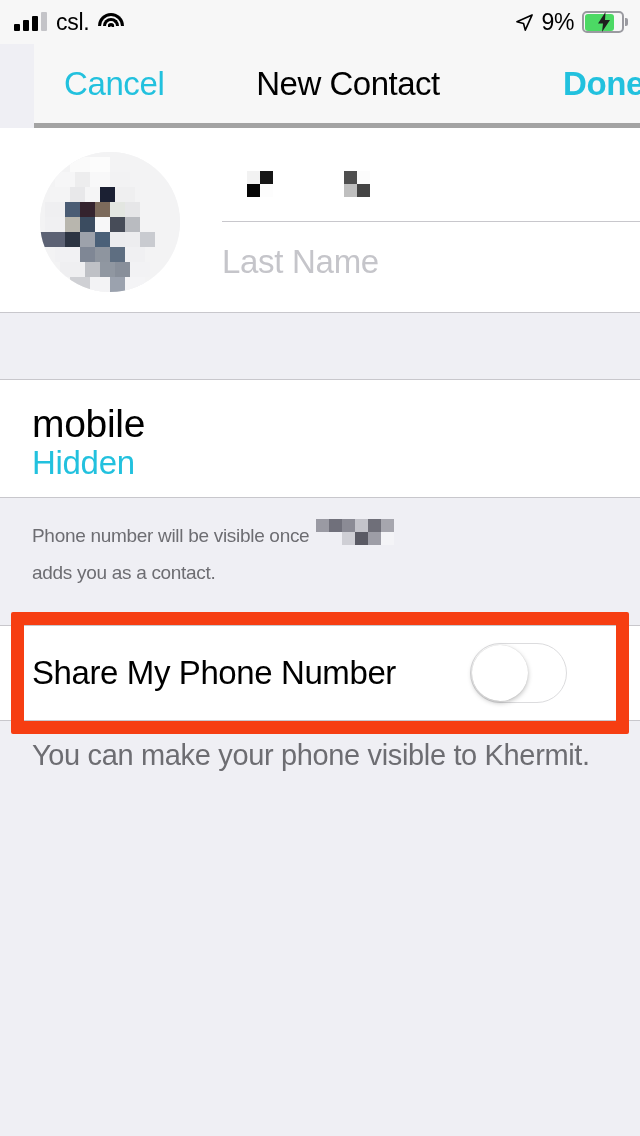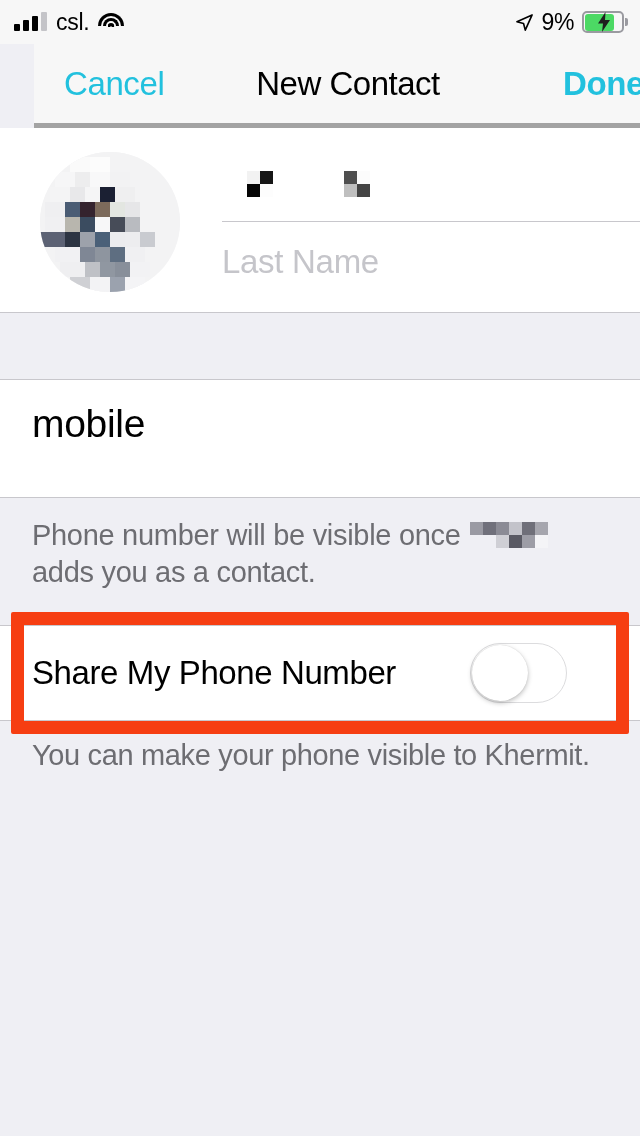--- a/index.html
+++ b/index.html
@@ -121,21 +121,21 @@
     font-size:33px; color:#22C1DE; letter-spacing:-0.3px; cursor:pointer;
   }
 
   
   .note1 {
     position:absolute; top:499px; left:0; width:640px; height:114px;
     background:#EFEFF4;
   }
   .note1-text {
     position:absolute; left:32px; top:18px; width:580px;
-    font-size:29px; line-height:37px; color:#6D6D72; letter-spacing:-0.3px;
+    font-size:19px; line-height:37px; color:#6D6D72; letter-spacing:-0.3px;
   }
   .note1-redact {
     display:inline-block; vertical-align:-3px; margin:0 2px;
   }
 
   
   .toggle-row {
     position:absolute; top:625px; left:0; width:640px; height:96px;
     background:#FFFFFF; border-top:1px solid #C8C7CC; border-bottom:1px solid #C8C7CC;
   }
@@ -286,20 +286,21 @@
       <div class="field-last">
         <span class="ph">Last Name</span>
       </div>
     </div>
   </div>
 
   <div class="gap1"></div>
 
   <div class="phone-card">
     <div class="lbl-mobile">mobile</div>
+    <div class="val-hidden">Hidden</div>
   </div>
 
   <div class="note1">
     <div class="note1-text">
       <span>Phone number will be visible once</span>
       <svg class="note1-redact" width="78" height="26" viewBox="0 0 78 26" shape-rendering="crispEdges">
         <rect x="0" y="0" width="13" height="13" fill="#9A9AA3"></rect>
         <rect x="13" y="0" width="13" height="13" fill="#70707B"></rect>
         <rect x="26" y="0" width="13" height="13" fill="#8B8B95"></rect>
         <rect x="39" y="0" width="13" height="13" fill="#C3C3CA"></rect>

